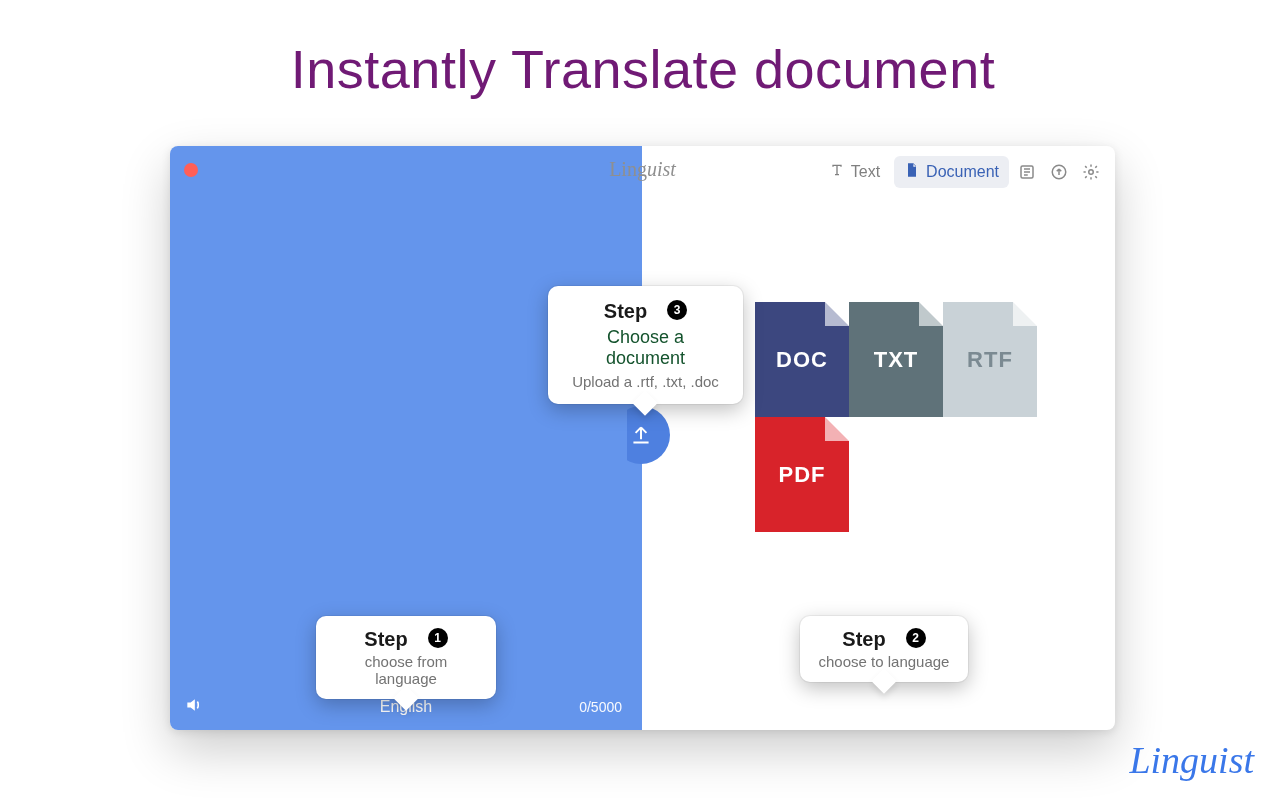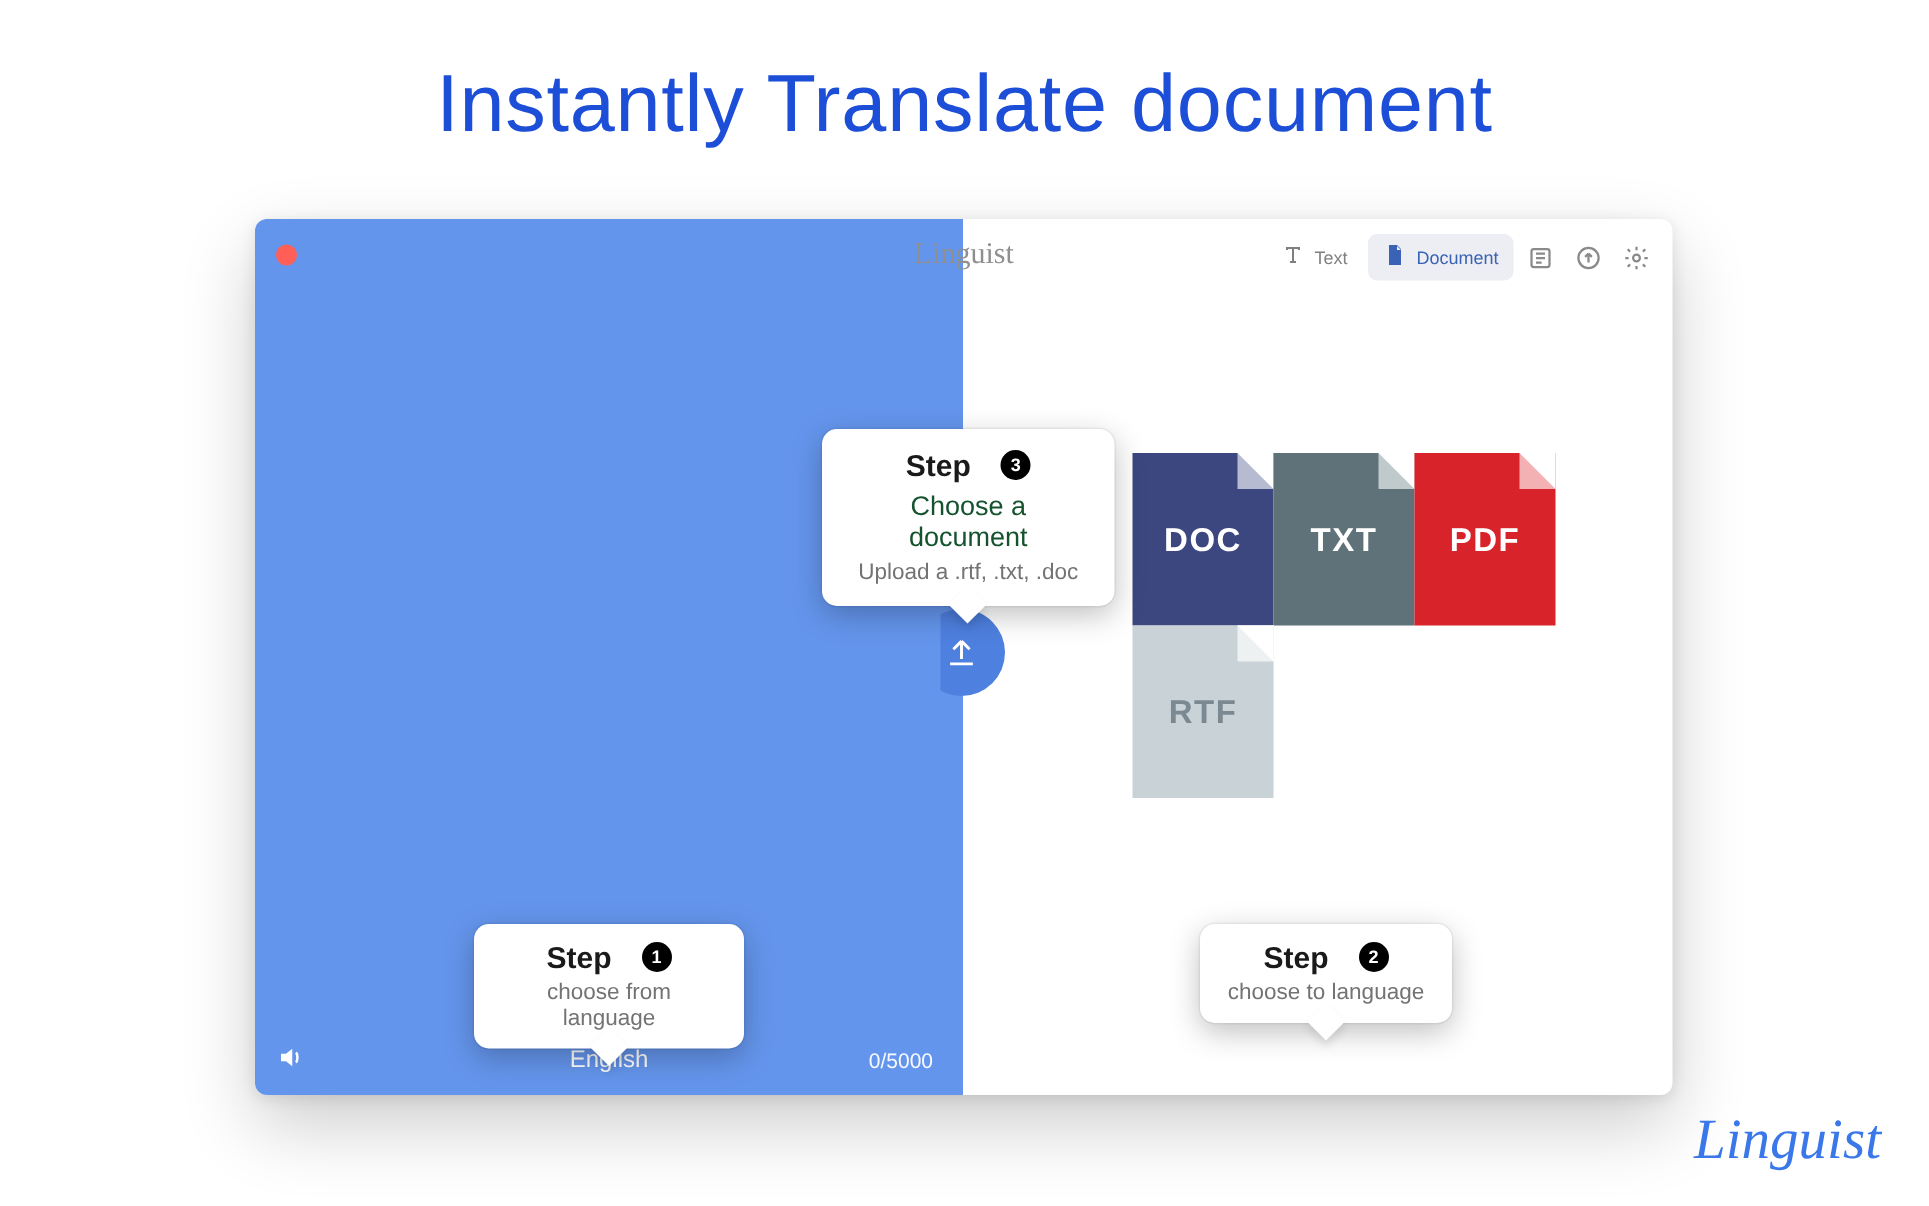--- a/index.html
+++ b/index.html
@@ -10,21 +10,21 @@
     font-family: -apple-system, "Helvetica Neue", Helvetica, Arial, sans-serif;
     position: relative;
     overflow: hidden;
   }
 
   .headline {
     width: 100%;
     text-align: center;
     font-size: 54px;
     font-weight: 300;
-    color: #1d4ed8;
+    color: #701a75;
     padding-top: 38px;
     letter-spacing: .5px;
   }
   .headline .bold { font-weight: 500; }
 
   .window-wrap {
     position: absolute;
     left: 170px;
     top: 146px;
     width: 945px;
@@ -45,29 +45,29 @@
   }
   .traffic-dot {
     position:absolute; left:14px; top:17px;
     width:14px; height:14px; border-radius:50%;
     background:#ff5f57;
   }
   .app-title {
     position:absolute; left:50%; top:12px; transform:translateX(-50%);
     font-size:20px; color:#8f8f8f; font-family: Georgia, serif;
   }
-  .app-title .script { }
+  .app-title .script { font-style: italic; }
 
   .toolbar {
     position:absolute; right:10px; top:10px;
     display:flex; align-items:center; gap:4px;
   }
   .tbtn {
     display:flex; align-items:center; gap:6px;
-    padding:6px 10px; font-size:12px; color:#808080;
+    padding:6px 10px; font-size:16px; color:#808080;
     border-radius:6px; cursor:pointer;
   }
   .tbtn.active { background:#eceef3; color:#3a62b5; }
   .tbtn svg { width:16px; height:16px; }
   .ticon { width:28px; height:28px; display:flex; align-items:center; justify-content:center; color:#8a8a8a; cursor:pointer; }
   .ticon svg { width:18px; height:18px; }
 
   
   .left-pane {
     position:absolute; left:0; top:0; width:472px; height:100%;
@@ -226,29 +226,29 @@
     <div class="file f-doc">
         <div class="body"></div>
         <div class="fold"></div>
         <span>DOC</span>
       </div>
     <div class="file f-txt">
         <div class="body"></div>
         <div class="fold"></div>
         <span>TXT</span>
       </div>
+    <div class="file f-rtf">
+        <div class="body"></div>
+        <div class="fold"></div>
+        <span>RTF</span>
+      </div>
     <div class="file f-pdf">
         <div class="body"></div>
         <div class="fold"></div>
         <span>PDF</span>
-      </div>
-    <div class="file f-rtf">
-        <div class="body"></div>
-        <div class="fold"></div>
-        <span>RTF</span>
       </div>
   </div>
 
   <div class="tooltip" style="left:146px; top:470px; width:180px; padding:12px 16px;">
     <div class="step-line">
       <span>Step</span>
       <span class="step-badge">1</span>
     </div>
     <div class="sub2" style="margin-top:2px;">choose from language</div>
     <div class="arrow" style="left:81px; bottom:-8px;"></div>

